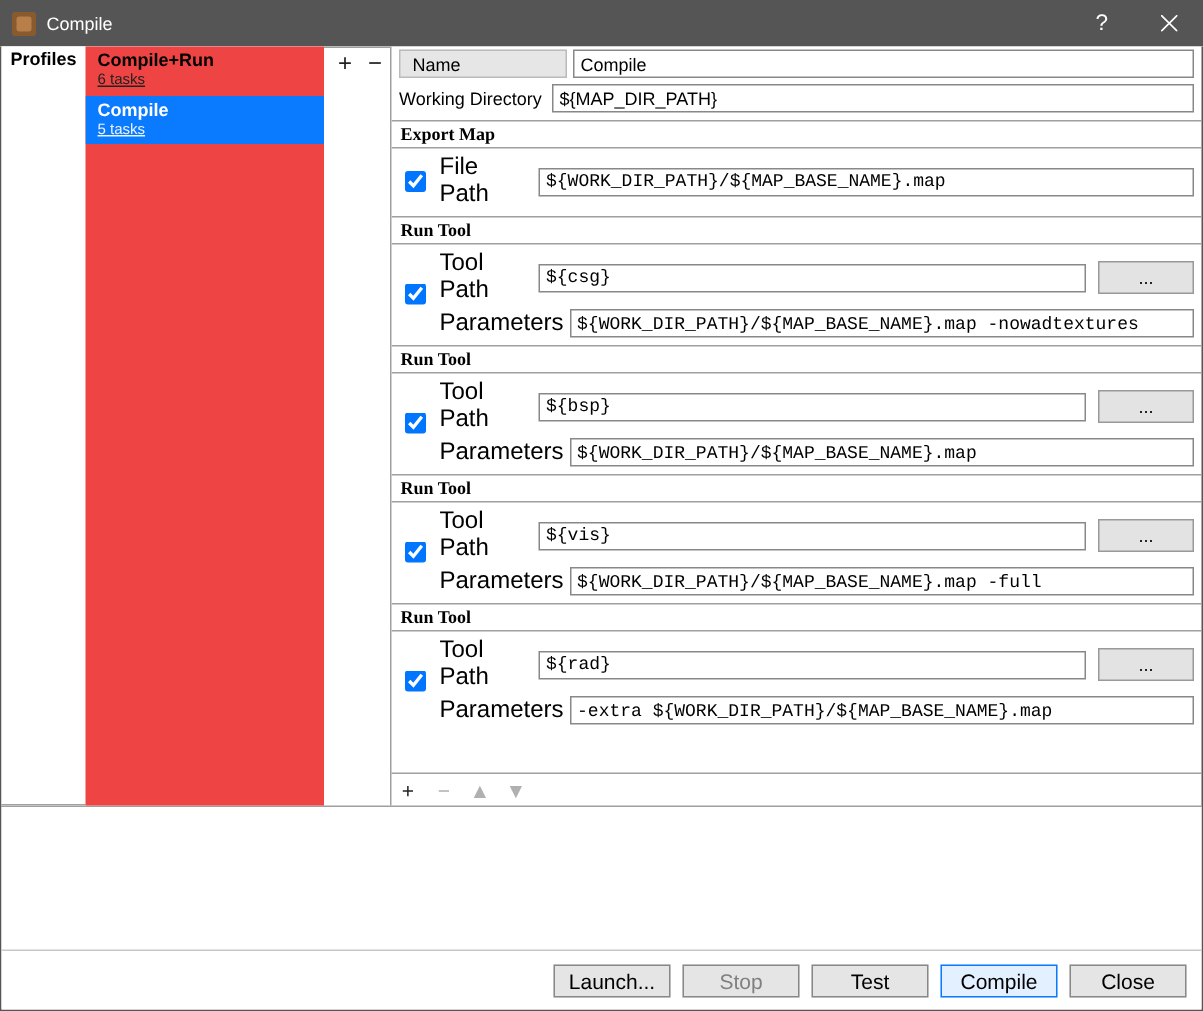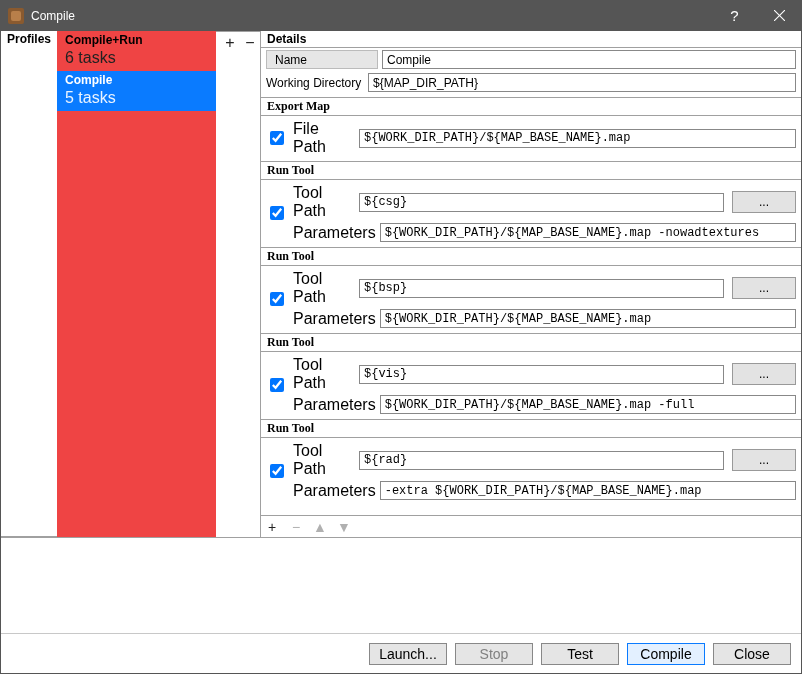--- a/index.html
+++ b/index.html
@@ -69,21 +69,21 @@
   }
   .profiles-list {
     flex:1; overflow:auto;
     background:#ef4444;
   }
   .profile-item {
     padding: 2px 8px 3px 8px;
     line-height: 1.25;
   }
   .profile-item .pname { font-weight: bold; font-size:12px; }
-  .profile-item .psub { font-size: 16px; color:#222; }
+  .profile-item .psub { font-size: 10px; color:#222;text-decoration:underline; }
   .profile-item.selected { background:#0a7bff; color:#fff; }
   .profile-item.selected .psub { color:#eaf3ff; }
   .profiles-toolbar {
     height: 22px;
     border-top:1px solid #a0a0a0;
     display:flex; align-items:center;
     padding-left:4px;
     gap:0px;
     font-size:16px;
     color:#222;
@@ -254,21 +254,20 @@
             <div class="psub">5 tasks</div>
           </div>
         </div>
       <div class="profiles-toolbar">
         <div class="tbtn">+</div>
         <div class="tbtn">−</div>
       </div>
     </div>
 
     <div class="details">
-      <div class="section-head">Details</div>
       <div class="details-body" id="details-body">
 
         <div class="kv-row name">
           <div class="klabel-wrap">
               <span class="klabel">Name</span>
             </div>
           <input type="text" value="Compile" style="">
         </div>
         <div class="kv-row">
           <span class="klabel" style="flex:0 0 98px">Working Directory</span>

